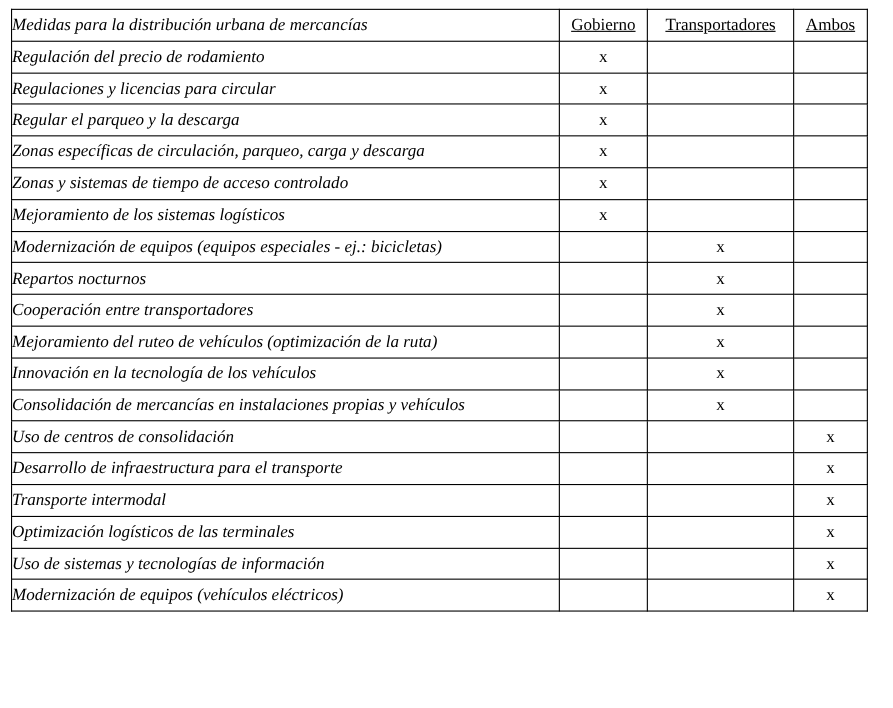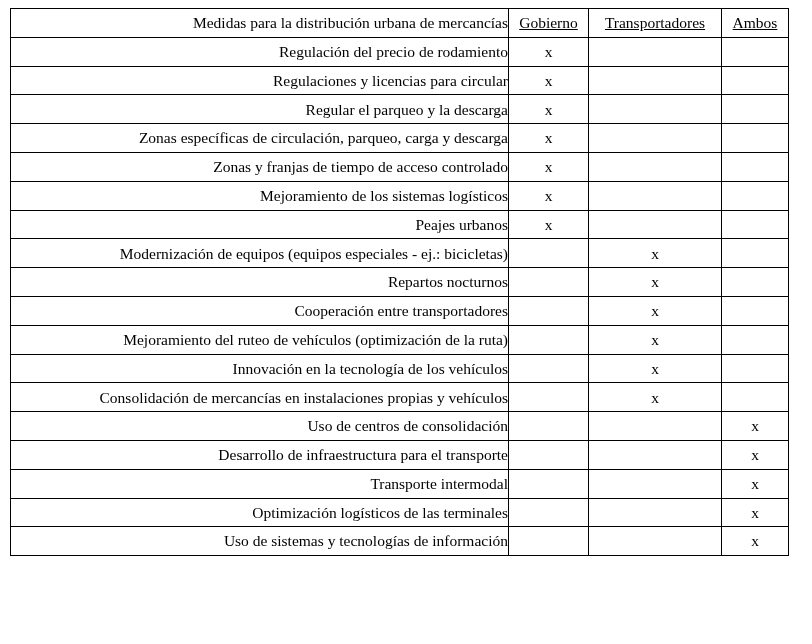--- a/index.html
+++ b/index.html
@@ -37,25 +37,26 @@
     border: 1px solid #000000;
     padding: 0;
     font-weight: normal;
     font-size: 15.5px;
     line-height: 1;
     height: 27.8px;
     vertical-align: middle;
     background: #ffffff;
   }
   td.measure-cell, th.measure-head {
-    text-align: right;
+    text-align: left;
     padding-left: 6px;
     padding-right: 4px;
     white-space: nowrap;
     overflow: hidden;
+    font-style: italic;
   }
   th.col-head {
     text-align: center;
     padding-left: 4px;
     padding-right: 4px;
     white-space: nowrap;
     text-decoration: underline;
   }
   td.mark-cell {
     text-align: center;
@@ -103,38 +104,32 @@
           <td class="mark-cell empty"></td>
           <td class="mark-cell empty"></td>
         </tr>
         <tr>
           <td class="measure-cell">Zonas específicas de circulación, parqueo, carga y descarga</td>
           <td class="mark-cell">x</td>
           <td class="mark-cell empty"></td>
           <td class="mark-cell empty"></td>
         </tr>
         <tr>
-          <td class="measure-cell">Zonas y franjas de tiempo de acceso controlado</td>
+          <td class="measure-cell">Zonas y sistemas de tiempo de acceso controlado</td>
           <td class="mark-cell">x</td>
           <td class="mark-cell empty"></td>
           <td class="mark-cell empty"></td>
         </tr>
         <tr>
           <td class="measure-cell">Mejoramiento de los sistemas logísticos</td>
           <td class="mark-cell">x</td>
           <td class="mark-cell empty"></td>
           <td class="mark-cell empty"></td>
         </tr>
         <tr>
-          <td class="measure-cell">Peajes urbanos</td>
-          <td class="mark-cell">x</td>
-          <td class="mark-cell empty"></td>
-          <td class="mark-cell empty"></td>
-        </tr>
-        <tr>
           <td class="measure-cell">Modernización de equipos (equipos especiales - ej.: bicicletas)</td>
           <td class="mark-cell empty"></td>
           <td class="mark-cell">x</td>
           <td class="mark-cell empty"></td>
         </tr>
         <tr>
           <td class="measure-cell">Repartos nocturnos</td>
           <td class="mark-cell empty"></td>
           <td class="mark-cell">x</td>
           <td class="mark-cell empty"></td>
@@ -182,19 +177,25 @@
           <td class="mark-cell">x</td>
         </tr>
         <tr>
           <td class="measure-cell">Optimización logísticos de las terminales</td>
           <td class="mark-cell empty"></td>
           <td class="mark-cell empty"></td>
           <td class="mark-cell">x</td>
         </tr>
         <tr>
           <td class="measure-cell">Uso de sistemas y tecnologías de información</td>
+          <td class="mark-cell empty"></td>
+          <td class="mark-cell empty"></td>
+          <td class="mark-cell">x</td>
+        </tr>
+        <tr>
+          <td class="measure-cell">Modernización de equipos (vehículos eléctricos)</td>
           <td class="mark-cell empty"></td>
           <td class="mark-cell empty"></td>
           <td class="mark-cell">x</td>
         </tr>
       </tbody>
   </table>
 </div>
 
 </body></html>

